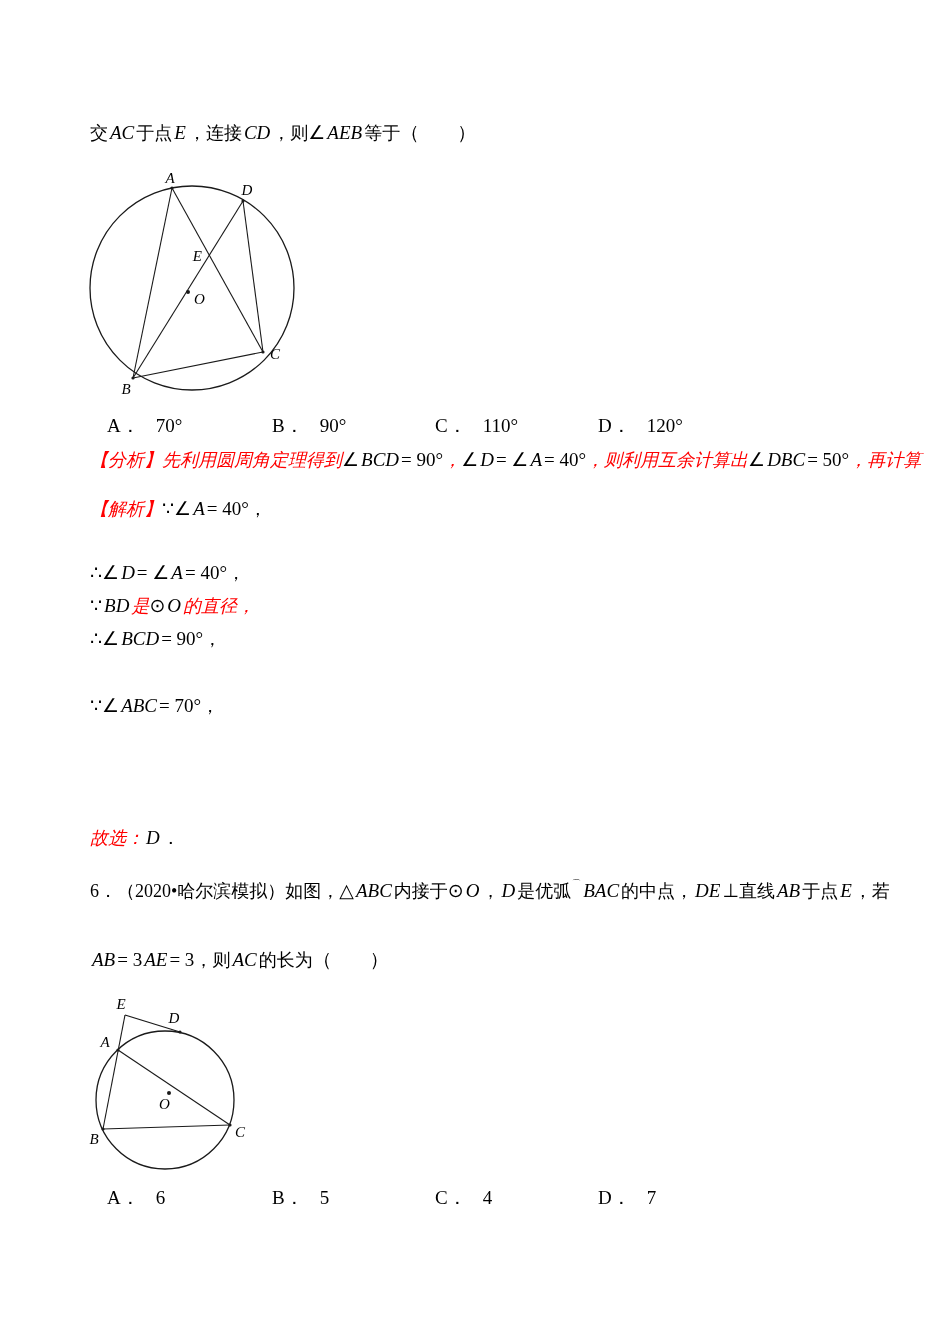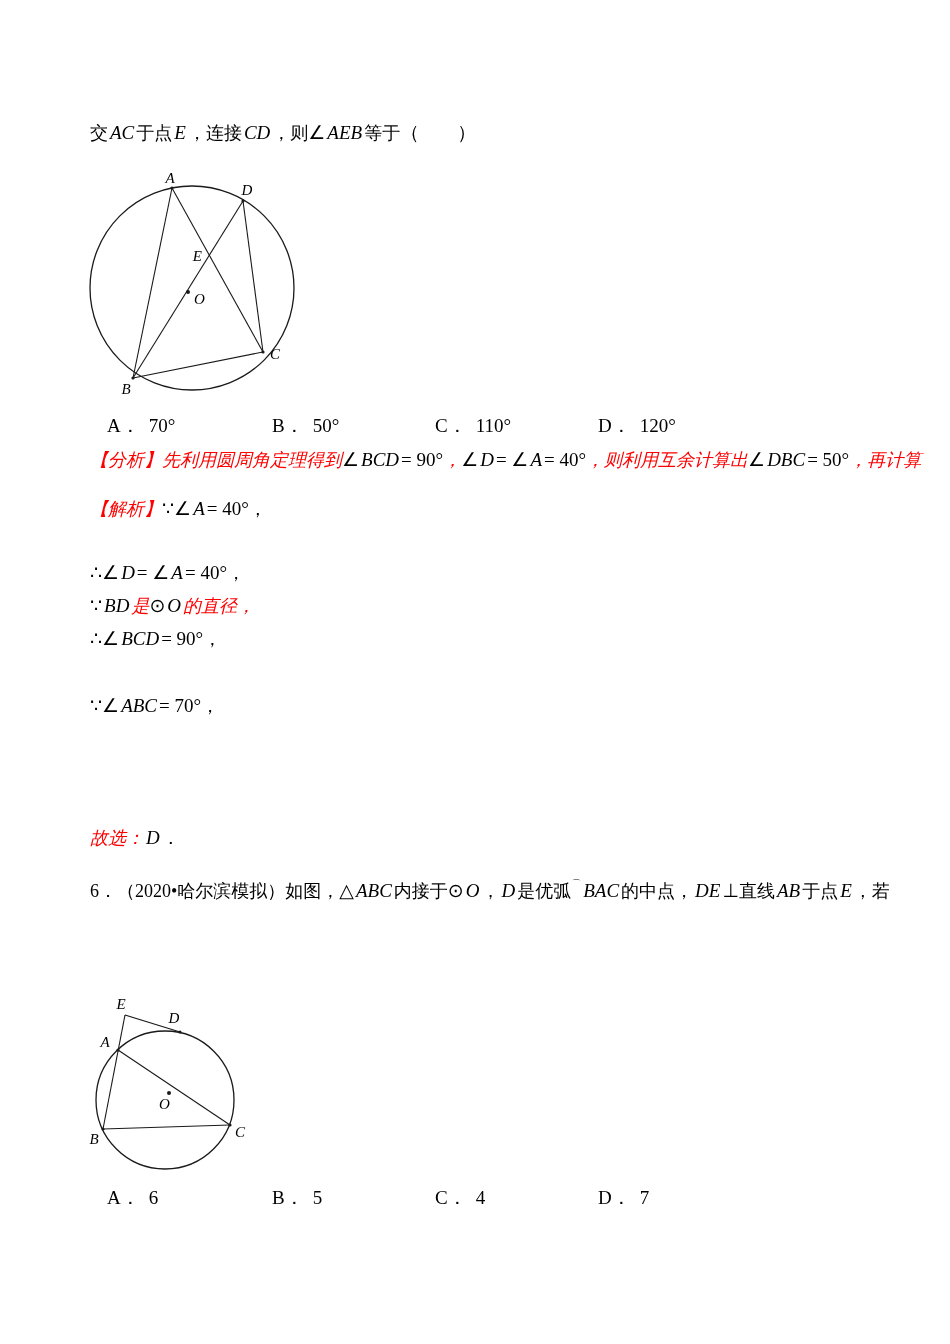--- a/index.html
+++ b/index.html
@@ -9,21 +9,21 @@
   .seg-k{font-family:"Liberation Serif","DejaVu Sans",serif;color:#000;}
   .seg-r{font-family:"Liberation Serif","DejaVu Sans",serif;color:#ff0000;font-style:italic;}
   .seg-m{font-family:"Liberation Serif",serif;font-style:italic;font-size:19px;padding:0 2px;color:#000;}
   .seg-u{font-family:"Liberation Serif",serif;font-size:19px;color:#000;}
   .seg-sup{font-family:"Liberation Serif",serif;font-size:10px;vertical-align:10px;color:#000;}
   .fig{position:absolute;}
   .fig .c{fill:none;stroke:#1a1a1a;stroke-width:1.3;}
   .fig .s{stroke:#1a1a1a;stroke-width:1.1;}
   .fig .lbl{font-family:"Liberation Serif",serif;font-style:italic;font-size:15px;fill:#000;}
   .opt{position:absolute;top:0;}
-  .optval{margin-left:9px;}
+  .optval{margin-left:16px;}
 </style>
 </head>
 <body>
 
 <div class="page">
 
   <div class="line" style="top:121px"><span class="seg-k">交</span><span class="seg-m">AC</span><span class="seg-k">于点</span><span class="seg-m">E</span><span class="seg-k">，连接</span><span class="seg-m">CD</span><span class="seg-k">，则</span><span class="seg-u">∠</span><span class="seg-m">AEB</span><span class="seg-k">等于</span><span class="seg-u">（　　）</span></div>
 
   <svg class="fig" style="left:85px;top:170px" width="230" height="235" viewBox="0 0 230 235">
     <circle class="c" cx="107" cy="118" r="102"></circle>
@@ -40,35 +40,36 @@
     <text class="lbl" x="85" y="13" text-anchor="middle">A</text>
     <text class="lbl" x="162" y="25" text-anchor="middle">D</text>
     <text class="lbl" x="117" y="91" text-anchor="end">E</text>
     <text class="lbl" x="109" y="134">O</text>
     <text class="lbl" x="41" y="224" text-anchor="middle">B</text>
     <text class="lbl" x="185" y="189">C</text>
   </svg>
 
   <div class="line" style="top:414px;height:26px">
     <span class="opt" style="left:17px"><span class="seg-u">A．</span><span class="seg-u optval">70°</span></span>
-    <span class="opt" style="left:182px"><span class="seg-u">B．</span><span class="seg-u optval">50°</span></span>
+    <span class="opt" style="left:182px"><span class="seg-u">B．</span><span class="seg-u optval">90°</span></span>
     <span class="opt" style="left:345px"><span class="seg-u">C．</span><span class="seg-u optval">110°</span></span>
     <span class="opt" style="left:508px"><span class="seg-u">D．</span><span class="seg-u optval">120°</span></span>
   </div>
 
   <div class="line" style="top:448px"><span class="seg-r">【分析】先利用圆周角定理得到</span><span class="seg-u">∠</span><span class="seg-m">BCD</span><span class="seg-u">= 90°</span><span class="seg-r">，</span><span class="seg-u">∠</span><span class="seg-m">D</span><span class="seg-u">= ∠</span><span class="seg-m">A</span><span class="seg-u">= 40°</span><span class="seg-r">，则利用互余计算出</span><span class="seg-u">∠</span><span class="seg-m">DBC</span><span class="seg-u">= 50°</span><span class="seg-r">，再计算</span></div>
 
   <div class="line" style="top:497px"><span class="seg-r">【解析】</span><span class="seg-u">∵∠</span><span class="seg-m">A</span><span class="seg-u">= 40°</span><span class="seg-k">，</span></div>
   <div class="line" style="top:561px"><span class="seg-u">∴∠</span><span class="seg-m">D</span><span class="seg-u">= ∠</span><span class="seg-m">A</span><span class="seg-u">= 40°</span><span class="seg-k">，</span></div>
   <div class="line" style="top:594px"><span class="seg-u">∵</span><span class="seg-m">BD</span><span class="seg-r">是</span><span class="seg-u">⊙</span><span class="seg-m">O</span><span class="seg-r">的直径，</span></div>
   <div class="line" style="top:627px"><span class="seg-u">∴∠</span><span class="seg-m">BCD</span><span class="seg-u">= 90°</span><span class="seg-k">，</span></div>
   <div class="line" style="top:694px"><span class="seg-u">∵∠</span><span class="seg-m">ABC</span><span class="seg-u">= 70°</span><span class="seg-k">，</span></div>
   <div class="line" style="top:826px"><span class="seg-r">故选：</span><span class="seg-m">D</span><span class="seg-k">．</span></div>
 
   <div class="line" style="top:872px"><span class="seg-k">6．（2020•哈尔滨模拟）如图，</span><span class="seg-u">△</span><span class="seg-m">ABC</span><span class="seg-k">内接于</span><span class="seg-u">⊙</span><span class="seg-m">O</span><span class="seg-k">，</span><span class="seg-m">D</span><span class="seg-k">是优弧</span><span class="seg-sup">⌒</span><span class="seg-m">BAC</span><span class="seg-k">的中点，</span><span class="seg-m">DE</span><span class="seg-u">⊥</span><span class="seg-k">直线</span><span class="seg-m">AB</span><span class="seg-k">于点</span><span class="seg-m">E</span><span class="seg-k">，若</span></div>
+  <div class="line" style="top:948px"><span class="seg-m">AB</span><span class="seg-u">= 3</span><span class="seg-m">AE</span><span class="seg-u">= 3</span><span class="seg-k">，则</span><span class="seg-m">AC</span><span class="seg-k">的长为</span><span class="seg-u">（　　）</span></div>
 
   <svg class="fig" style="left:85px;top:995px" width="175" height="185" viewBox="0 0 175 185">
     <circle class="c" cx="80" cy="105" r="69"></circle>
     <line class="s" x1="40" y1="20" x2="18" y2="134"></line>
     <line class="s" x1="40" y1="20" x2="95" y2="37"></line>
     <line class="s" x1="33" y1="55" x2="145" y2="130"></line>
     <line class="s" x1="18" y1="134" x2="145" y2="130"></line>
     <circle cx="33" cy="55" r="1.6" fill="#1a1a1a"></circle>
     <circle cx="18" cy="134" r="1.6" fill="#1a1a1a"></circle>
     <circle cx="145" cy="130" r="1.6" fill="#1a1a1a"></circle>

